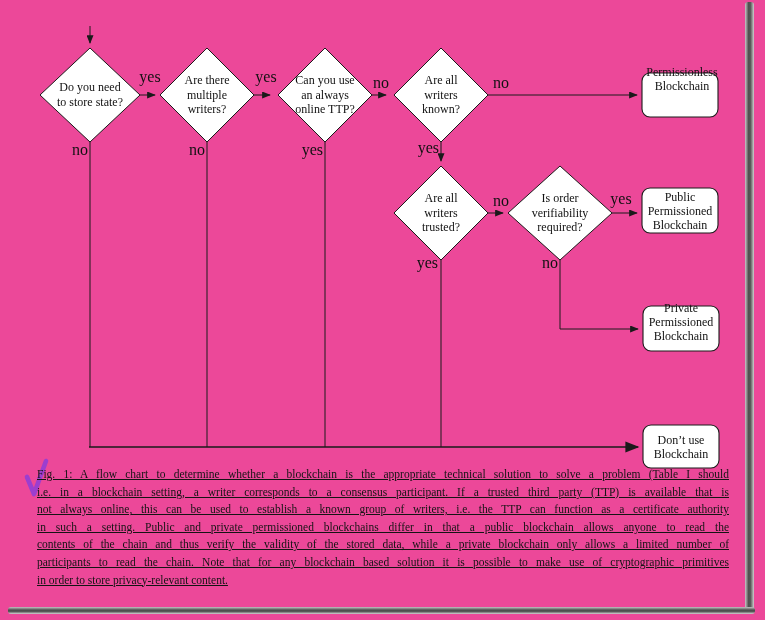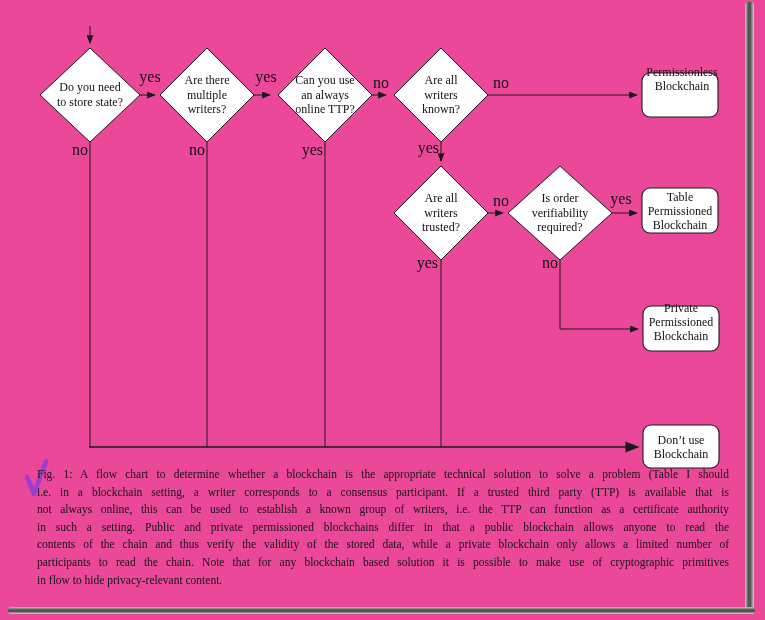--- a/index.html
+++ b/index.html
@@ -32,21 +32,21 @@
   .edge-label {
     position: absolute; font-size: 16px; line-height: 14px; color: #111;
     text-align: center;
   }
   .edge-label.r { text-align: right; }
 
   .caption {
     position: absolute; left: 37px; top: 466px; width: 692px;
     font-size: 11.5px; line-height: 17.6px; color: #141414;
   }
-  .cap-line { text-align: justify; text-align-last: justify; }
+  .cap-line { text-align: justify; text-align-last: justify; text-decoration: underline; }
   .cap-line.last { text-align-last: left; }
 </style>
 </head>
 <body>
 
 <div class="sheet">
 
   <svg class="flow" width="765" height="620" viewBox="0 0 765 620">
     <defs>
       <marker id="arw" viewBox="0 0 10 8" refX="9" refY="4" markerWidth="9" markerHeight="7" orient="auto">
@@ -103,21 +103,21 @@
 known?</div>
   <div class="node-label" style="left:391px;top:183px;width:100px;height:60px">Are all
 writers
 trusted?</div>
   <div class="node-label" style="left:506px;top:183px;width:108px;height:60px">Is order
 verifiability
 required?</div>
 
   <div class="node-label" style="left:642px;top:57px;width:80px;height:44px;line-height:14px">Permissionless
 Blockchain</div>
-  <div class="node-label" style="left:642px;top:188px;width:76px;height:45px;line-height:14px">Table
+  <div class="node-label" style="left:642px;top:188px;width:76px;height:45px;line-height:14px">Public
 Permissioned
 Blockchain</div>
   <div class="node-label" style="left:643px;top:306px;width:76px;height:32px;line-height:14px">Private
 Permissioned
 Blockchain</div>
   <div class="node-label" style="left:643px;top:425px;width:76px;height:43px;line-height:14px">Don’t use
 Blockchain</div>
 
   <div class="edge-label" style="left:136px;top:70px;width:28px">yes</div>
   <div class="edge-label" style="left:252px;top:70px;width:28px">yes</div>
@@ -132,18 +132,18 @@
   <div class="edge-label r" style="left:410px;top:256px;width:28px">yes</div>
   <div class="edge-label r" style="left:530px;top:256px;width:28px">no</div>
 
   <div class="caption">
     <div class="cap-line">Fig. 1: A flow chart to determine whether a blockchain is the appropriate technical solution to solve a problem (Table I should</div>
     <div class="cap-line">i.e. in a blockchain setting, a writer corresponds to a consensus participant. If a trusted third party (TTP) is available that is</div>
     <div class="cap-line">not always online, this can be used to establish a known group of writers, i.e. the TTP can function as a certificate authority</div>
     <div class="cap-line">in such a setting. Public and private permissioned blockchains differ in that a public blockchain allows anyone to read the</div>
     <div class="cap-line">contents of the chain and thus verify the validity of the stored data, while a private blockchain only allows a limited number of</div>
     <div class="cap-line">participants to read the chain. Note that for any blockchain based solution it is possible to make use of cryptographic primitives</div>
-    <div class="cap-line last">in flow to hide privacy-relevant content.</div>
+    <div class="cap-line last">in order to store privacy-relevant content.</div>
   </div>
 
   <div class="shadow-right"></div>
   <div class="shadow-bottom"></div>
 </div>
 
 </body></html>

